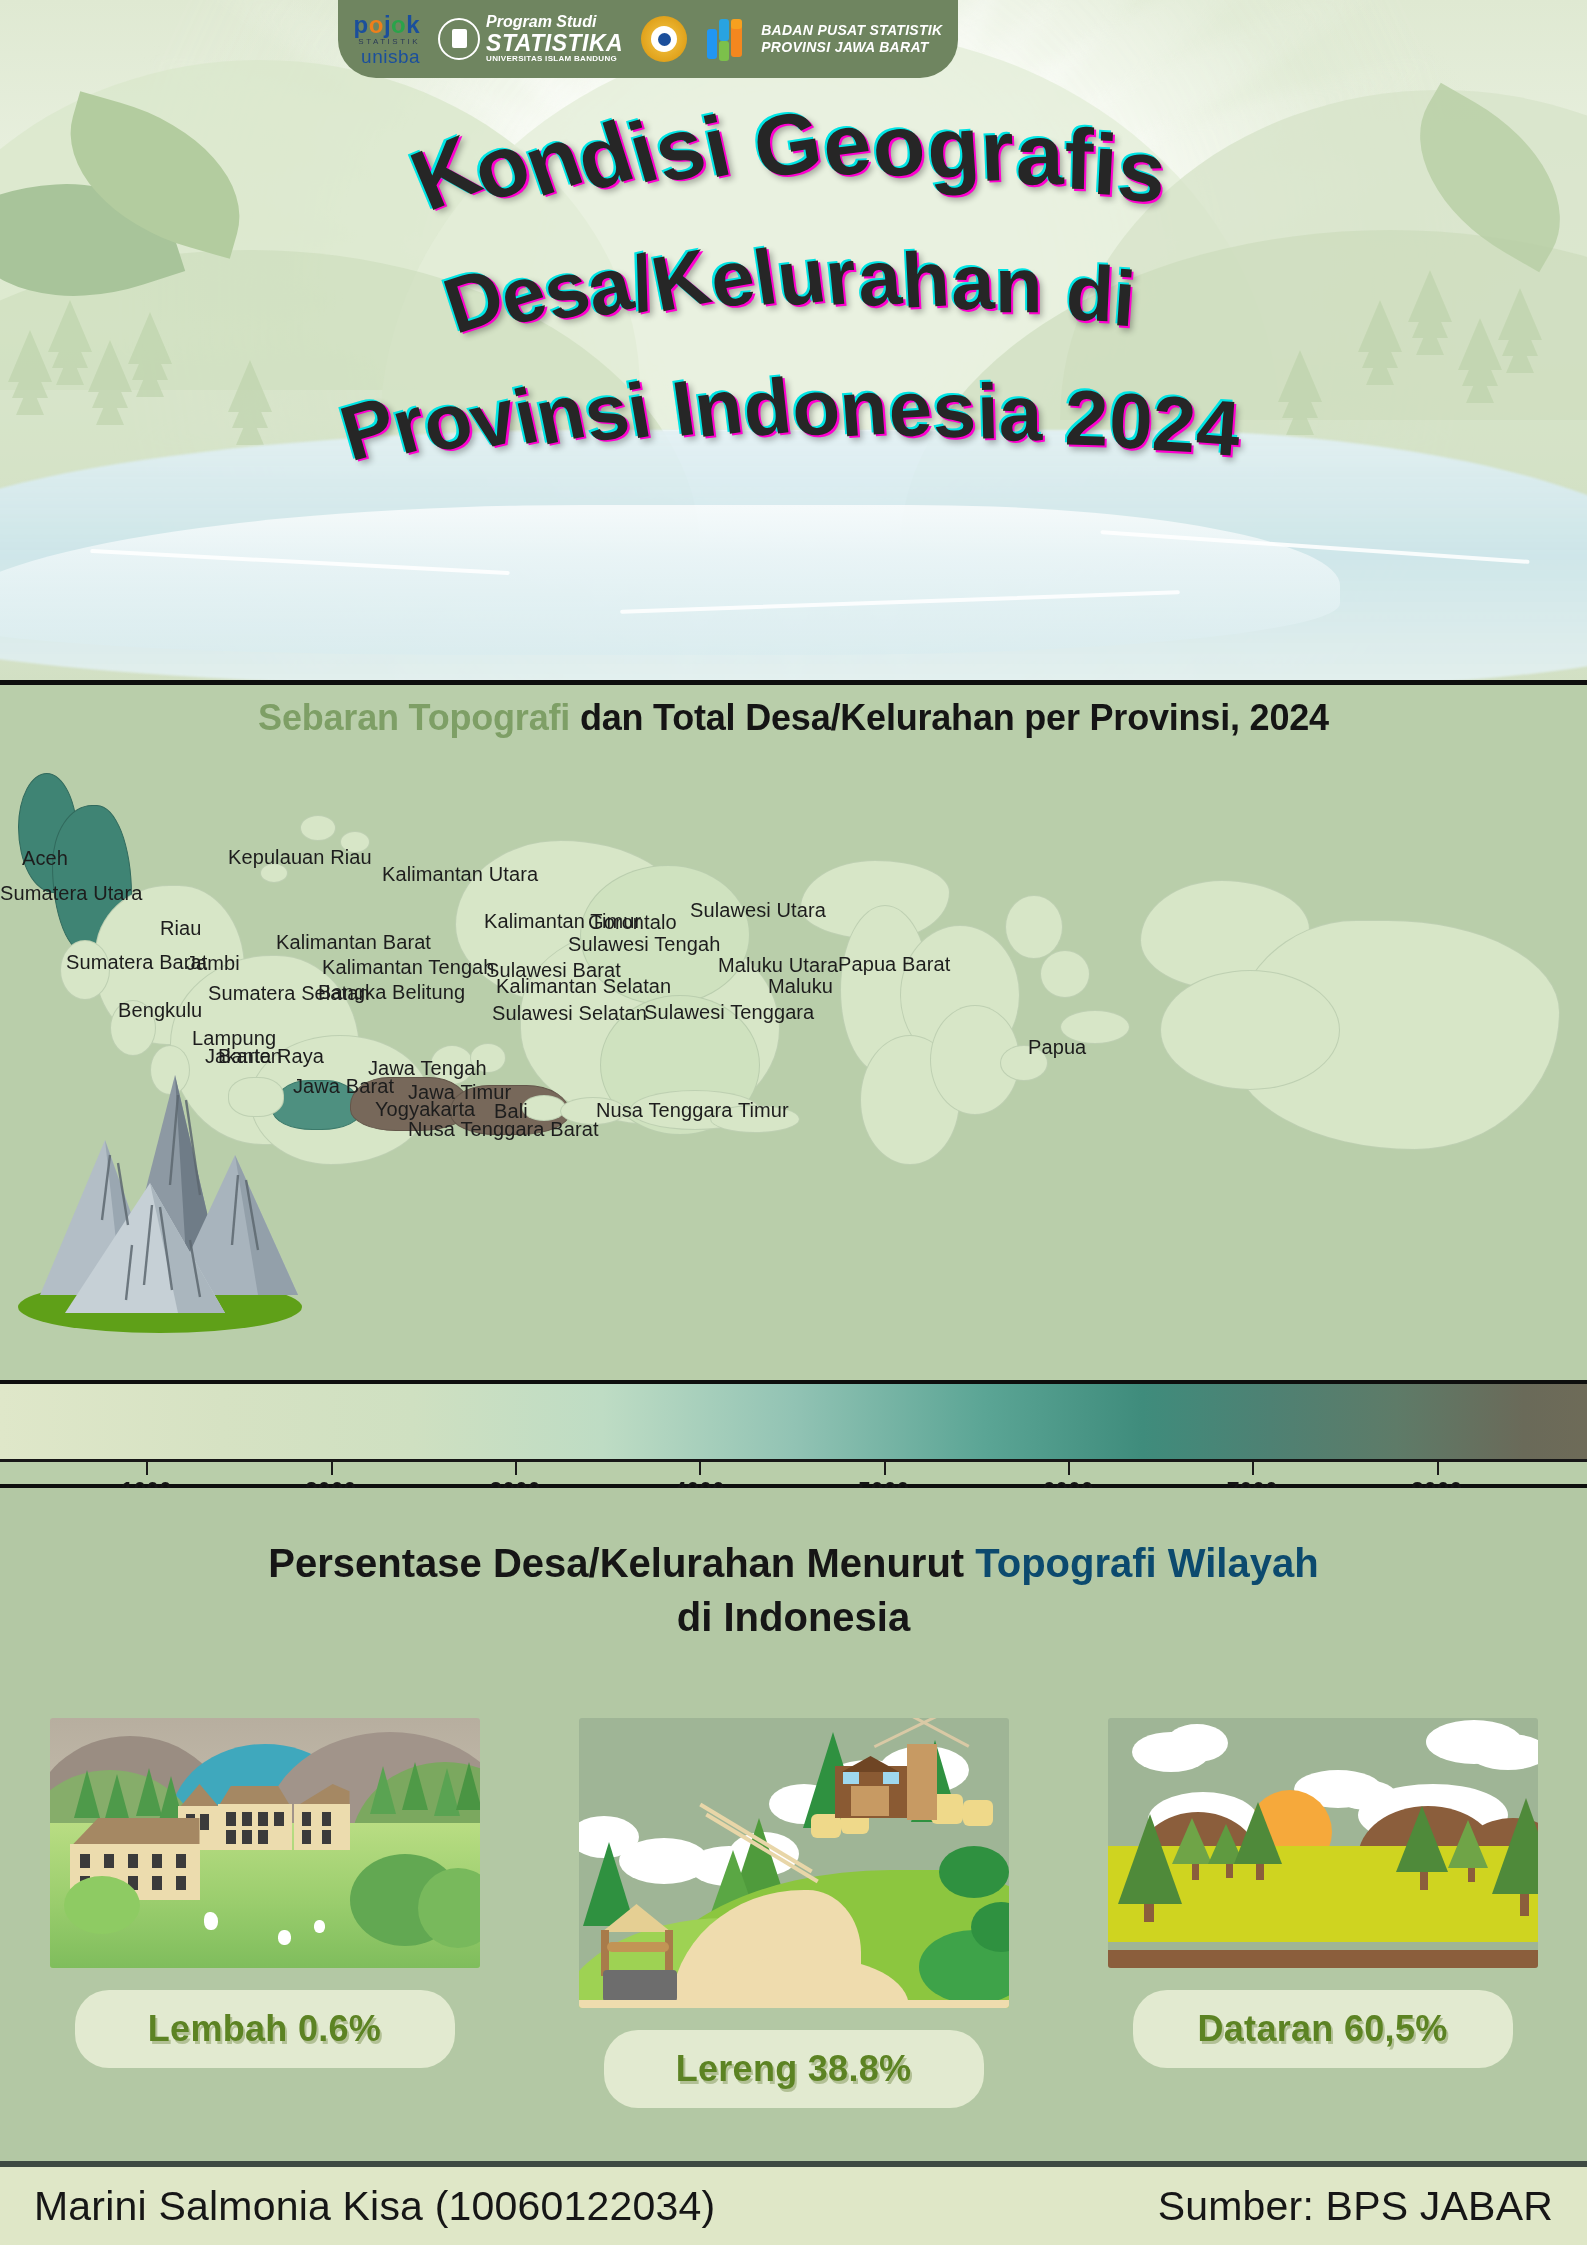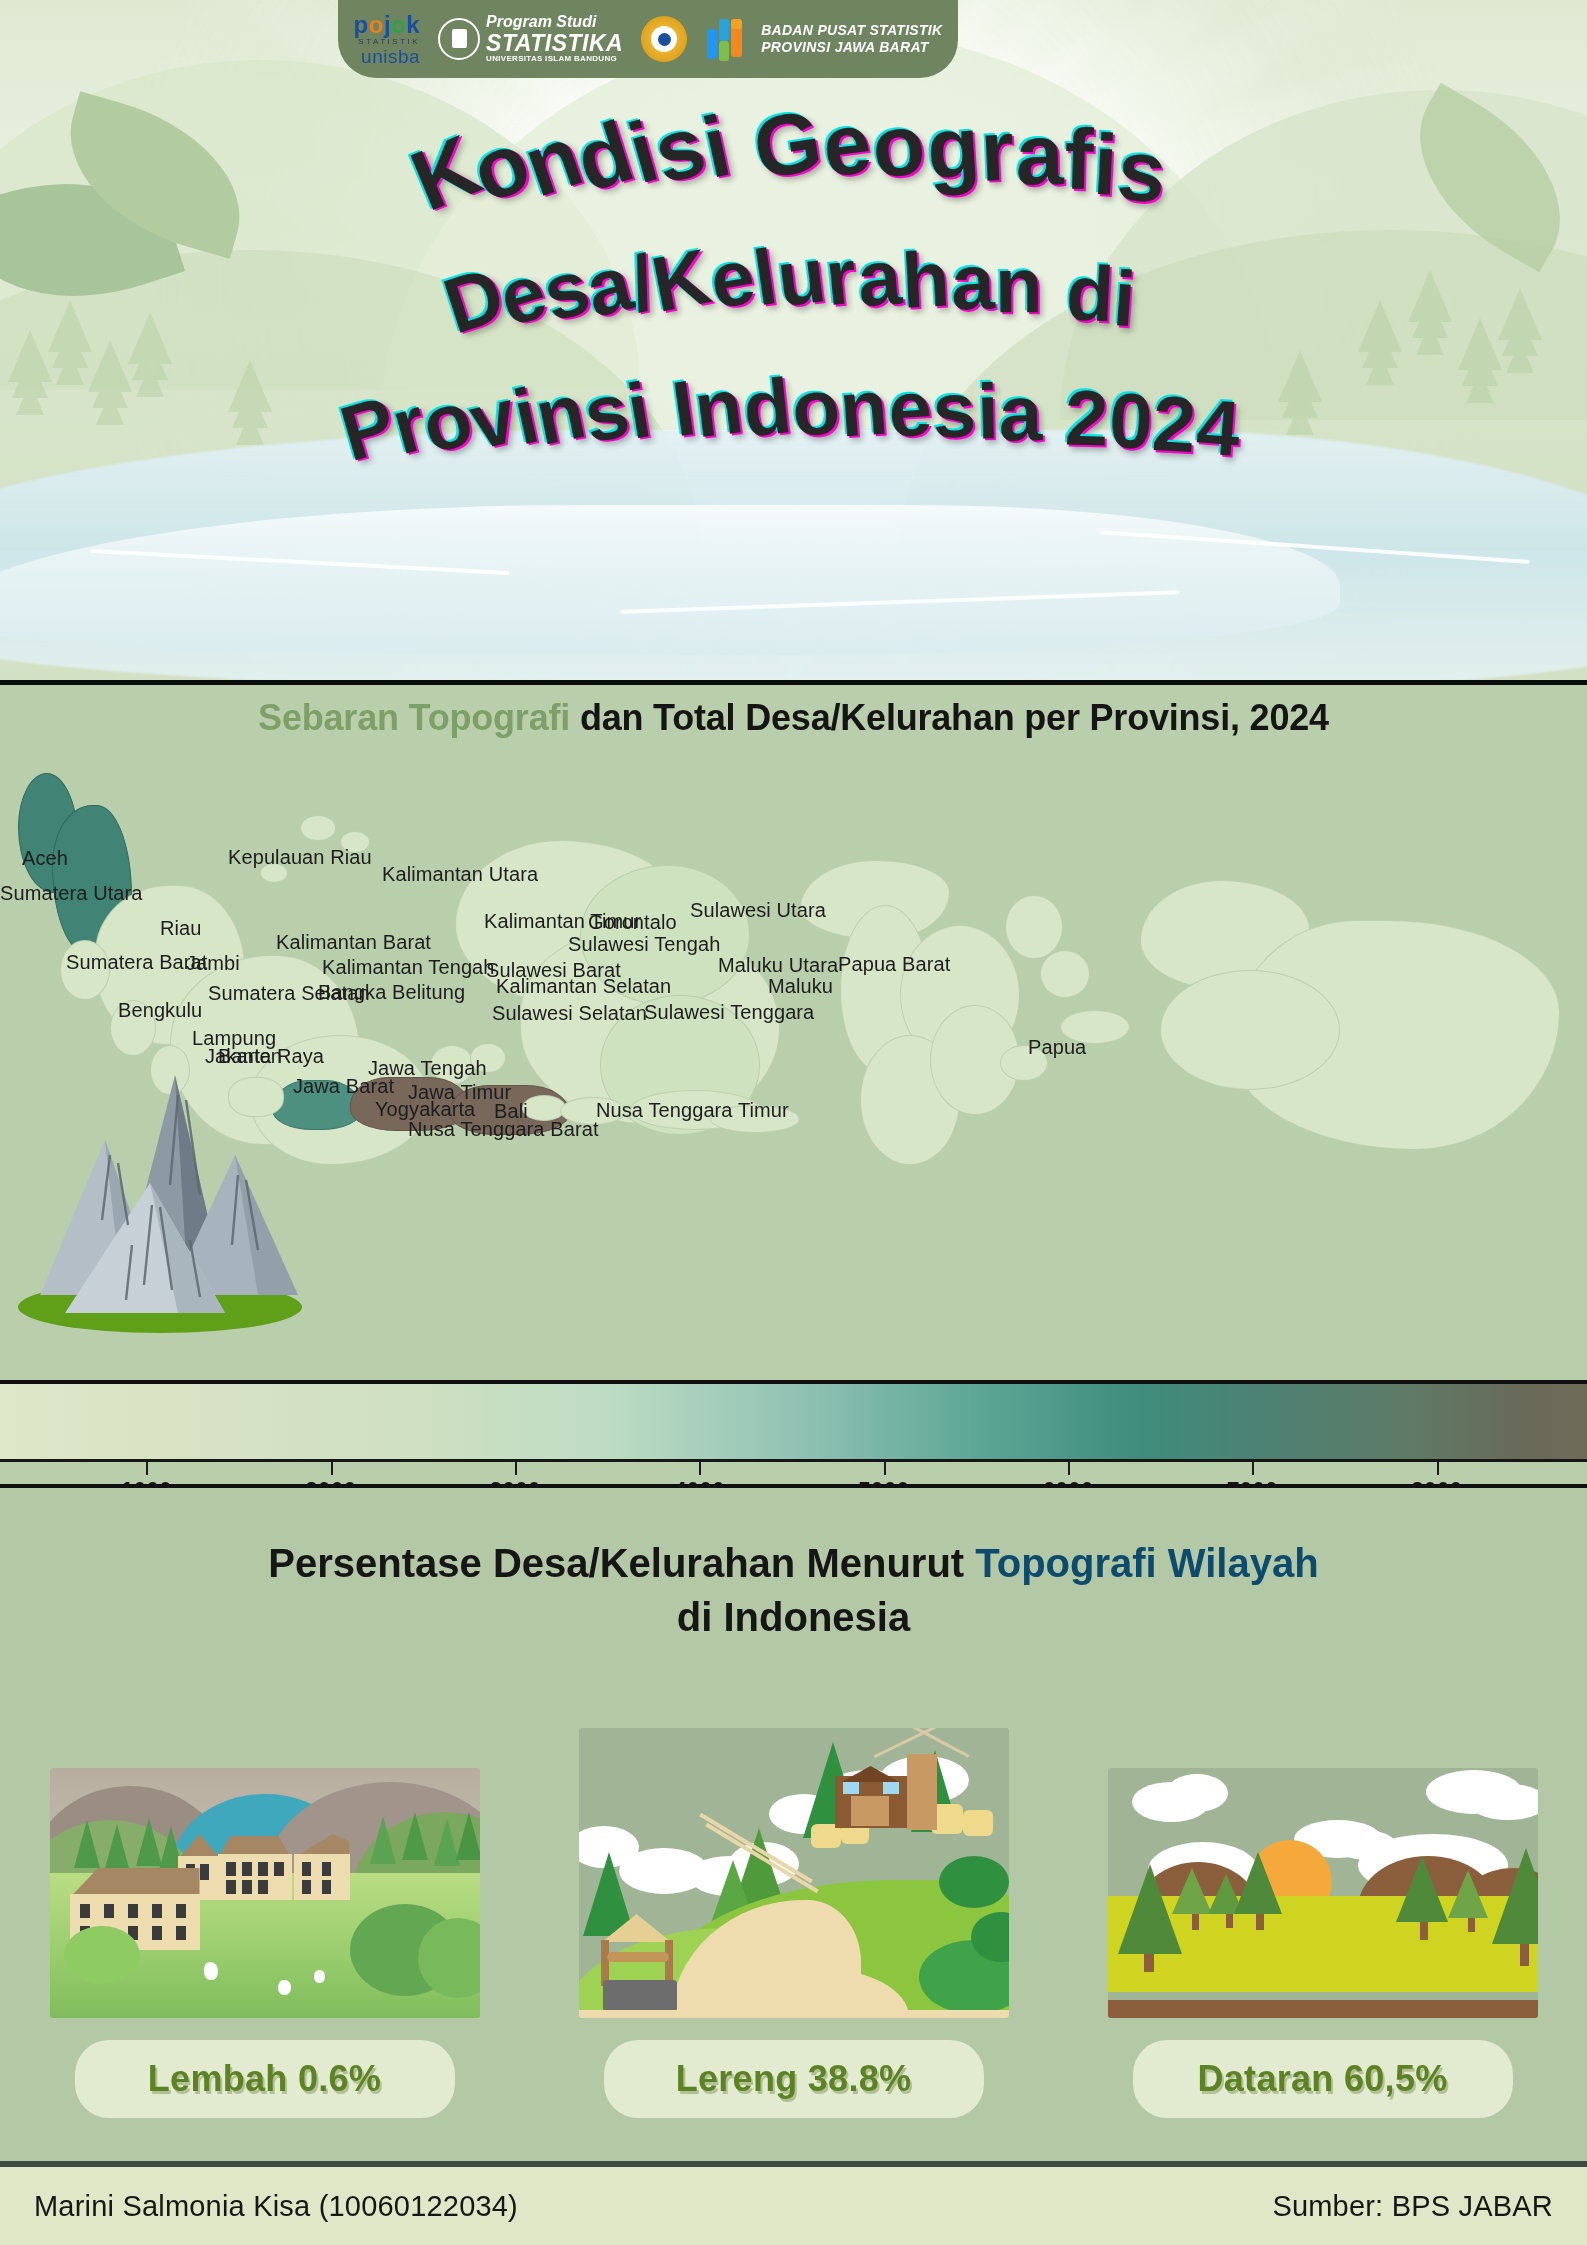--- a/index.html
+++ b/index.html
@@ -203,21 +203,21 @@
     overflow:hidden;
   }
   .bot-title {
     position:absolute; left:0; top:48px; width:1587px; text-align:center;
     font-size:40px; font-weight:bold; color:#161616; line-height:1.35;
   }
   .bot-title .accent { color:#0c4a6e; }
 
   .cards {
     position:absolute; left:0; top:230px; width:1587px; height:400px;
-    display:flex; justify-content:space-around; align-items:flex-end;
+    display:flex; justify-content:space-around; align-items:flex-start;
   }
   .card { width:430px; position:relative; }
   .illus {
     width:430px; height:290px; position:relative; overflow:hidden;
     border-radius:3px;
   }
   .badge {
     margin:22px auto 0; width:380px; height:78px;
     background:#e2ead0; border-radius:34px;
     display:flex; align-items:center; justify-content:center;
@@ -261,21 +261,21 @@
   .p-pine { position:absolute; width:0;height:0;border-left:30px solid transparent;border-right:30px solid transparent;border-bottom:86px solid #4f8a3a;}
   .p-trunk { position:absolute; width:10px; background:#8b5e3c;}
 
   
   .footer {
     position:absolute; left:0; top:2161px; width:1587px; height:84px;
     background:#dfe7c7; border-top:6px solid #3e4a42;
     display:flex; align-items:center; justify-content:space-between;
     padding:0 34px;
   }
-  .foot-t { font-size:29px; color:#161616; letter-spacing:.2px;}
+  .foot-t { font-size:41px; color:#161616; letter-spacing:.2px;}
 </style>
 </head>
 <body>
 
 <div class="page">
 
   <div class="hero">
     <div class="rays" id="rays">
         <div class="ray" style="transform: rotate(-90deg); opacity: 0.6;"></div>
         <div class="ray" style="transform: rotate(-81.8182deg); opacity: 0.35;"></div>

